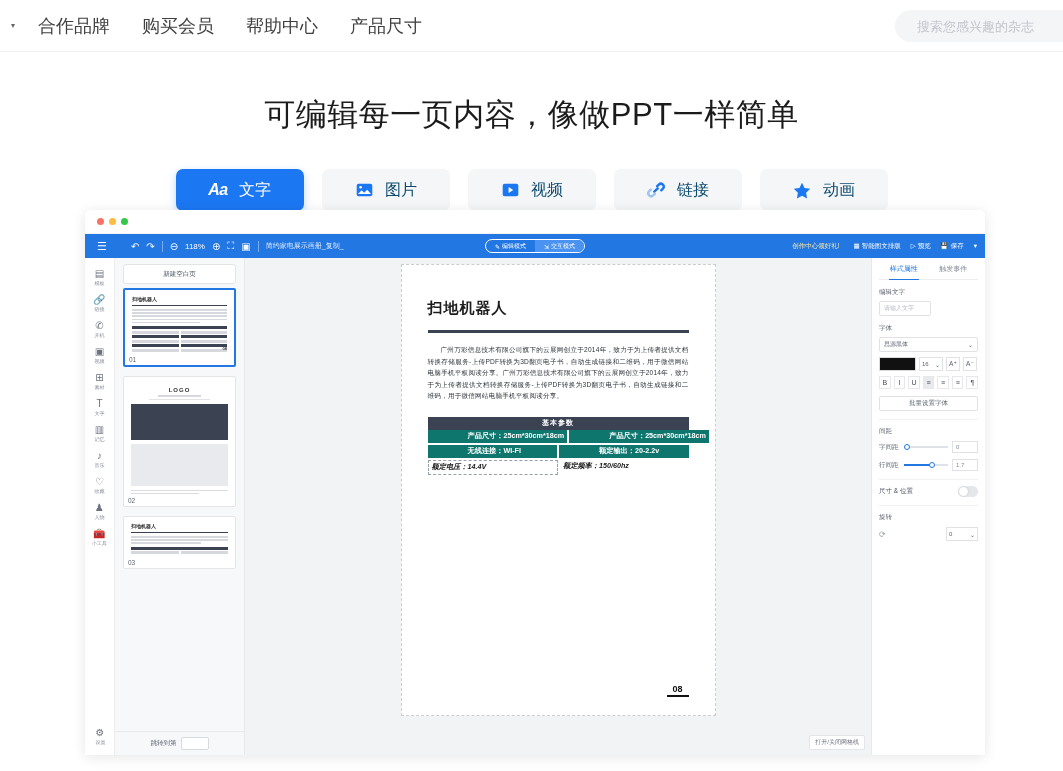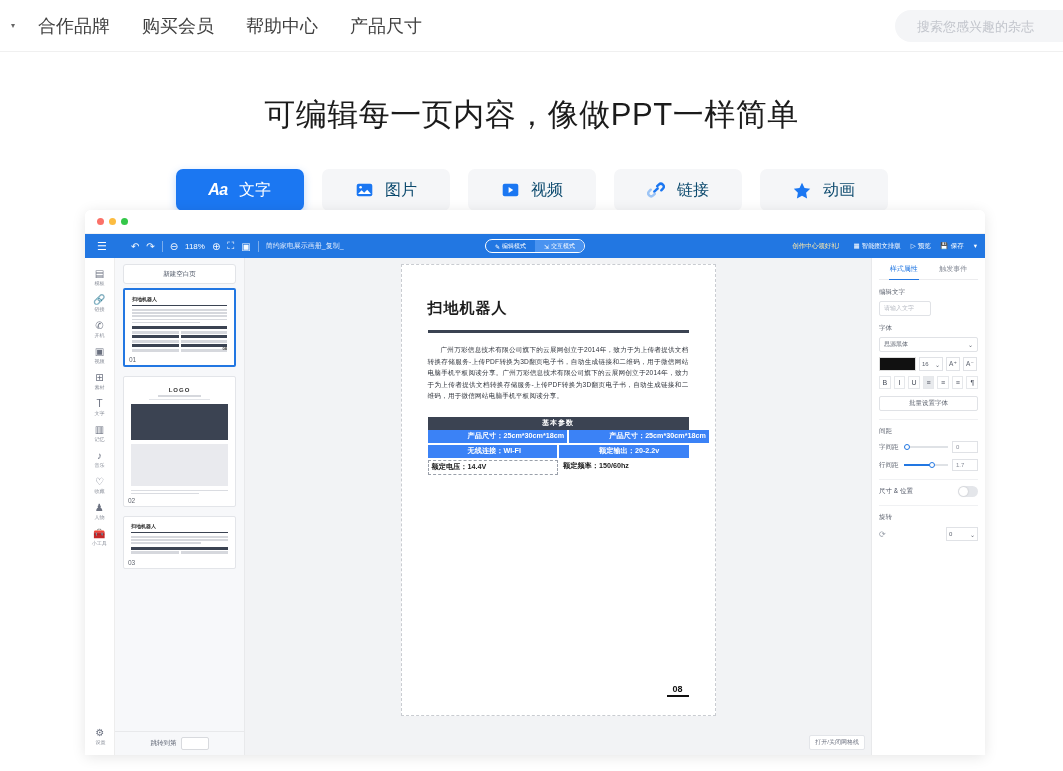--- a/index.html
+++ b/index.html
@@ -344,21 +344,21 @@
   }
   .cellpair { display: flex; gap: 2px; margin-bottom: 1.5px; }
   .cell {
     flex: 1;
     font-size: 7.2px;
     font-weight: bold;
     padding: 1.8px 3px;
     color: #1c1c1c;
     white-space: nowrap;
   }
-  .cell.dark { background: #3b82f6; color: #ffffff; padding-left: 40px; }
+  .cell.dark { background: #0f766e; color: #ffffff; padding-left: 40px; }
   .cell.sel-box {
     position: relative;
     border: 1px dashed #9aa0aa;
   }
   .cursor-arrow {
     position: absolute;
     left: 78px; top: 516px;
     width: 0; height: 0;
     z-index: 40;
     pointer-events: none;
@@ -767,21 +767,21 @@
           <div class="tbl-title">基本参数</div>
 
           <div class="cellpair">
             <div class="cell dark">产品尺寸：25cm*30cm*18cm</div>
             <div class="cell dark">产品尺寸：25cm*30cm*18cm</div>
           </div>
           <div class="cellpair">
             <div class="cell dark">无线连接：WI-FI</div>
             <div class="cell dark">额定输出：20-2.2v</div>
           </div>
-          <div class="cellpair" style="position:relative;">
+          <div class="cellpair" style="position:relative;font-style:italic;">
             <div class="cell sel-box">额定电压：14.4V</div>
             <div class="cell">额定频率：150/60hz</div>
           </div>
         </div>
 
         <div class="pg-num">
           <div class="n">08</div>
           <div class="bar"></div>
         </div>
       </div>

